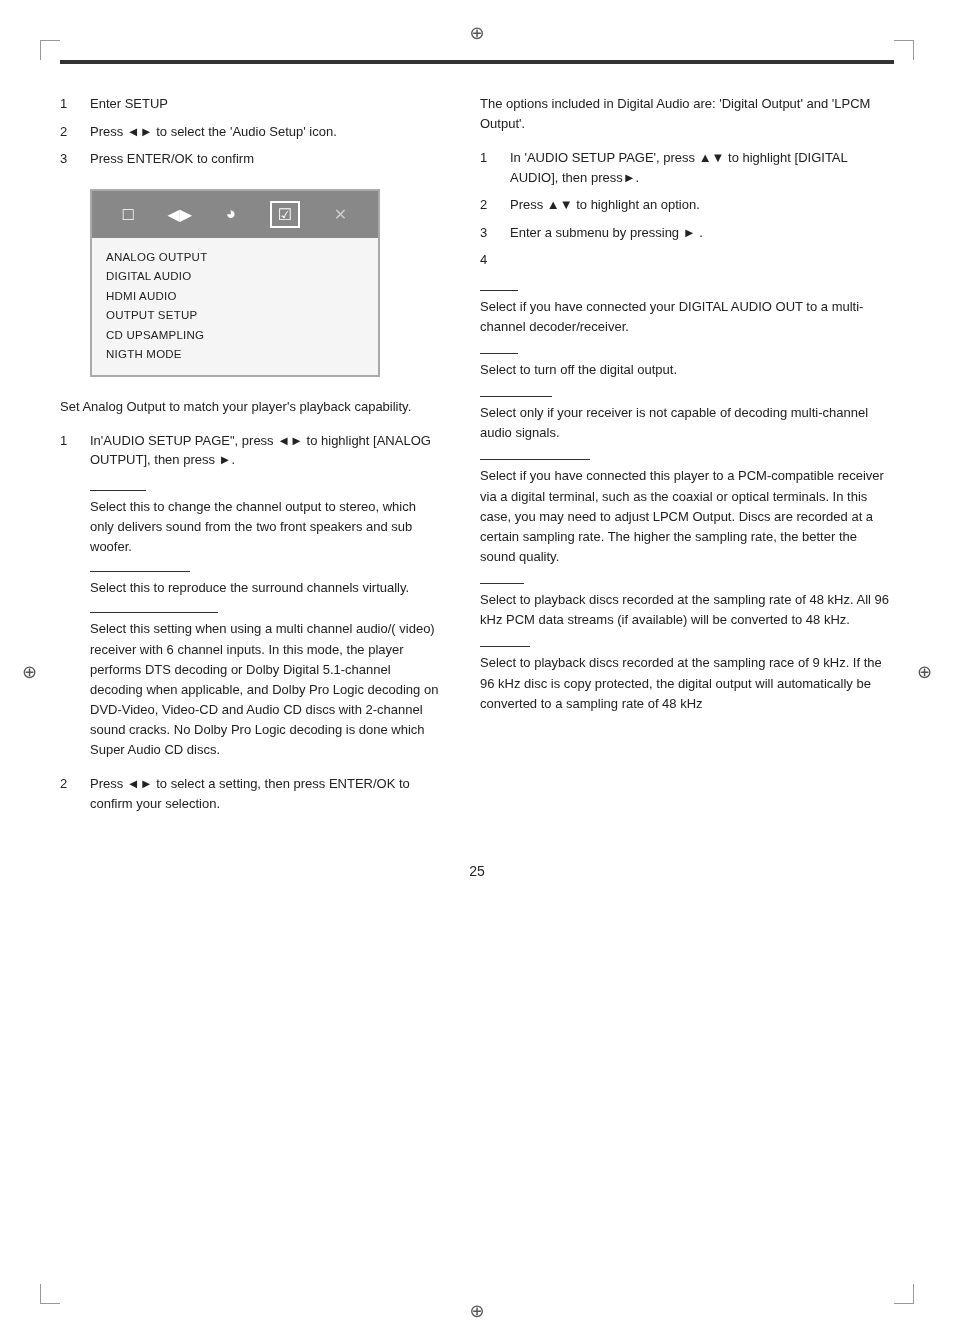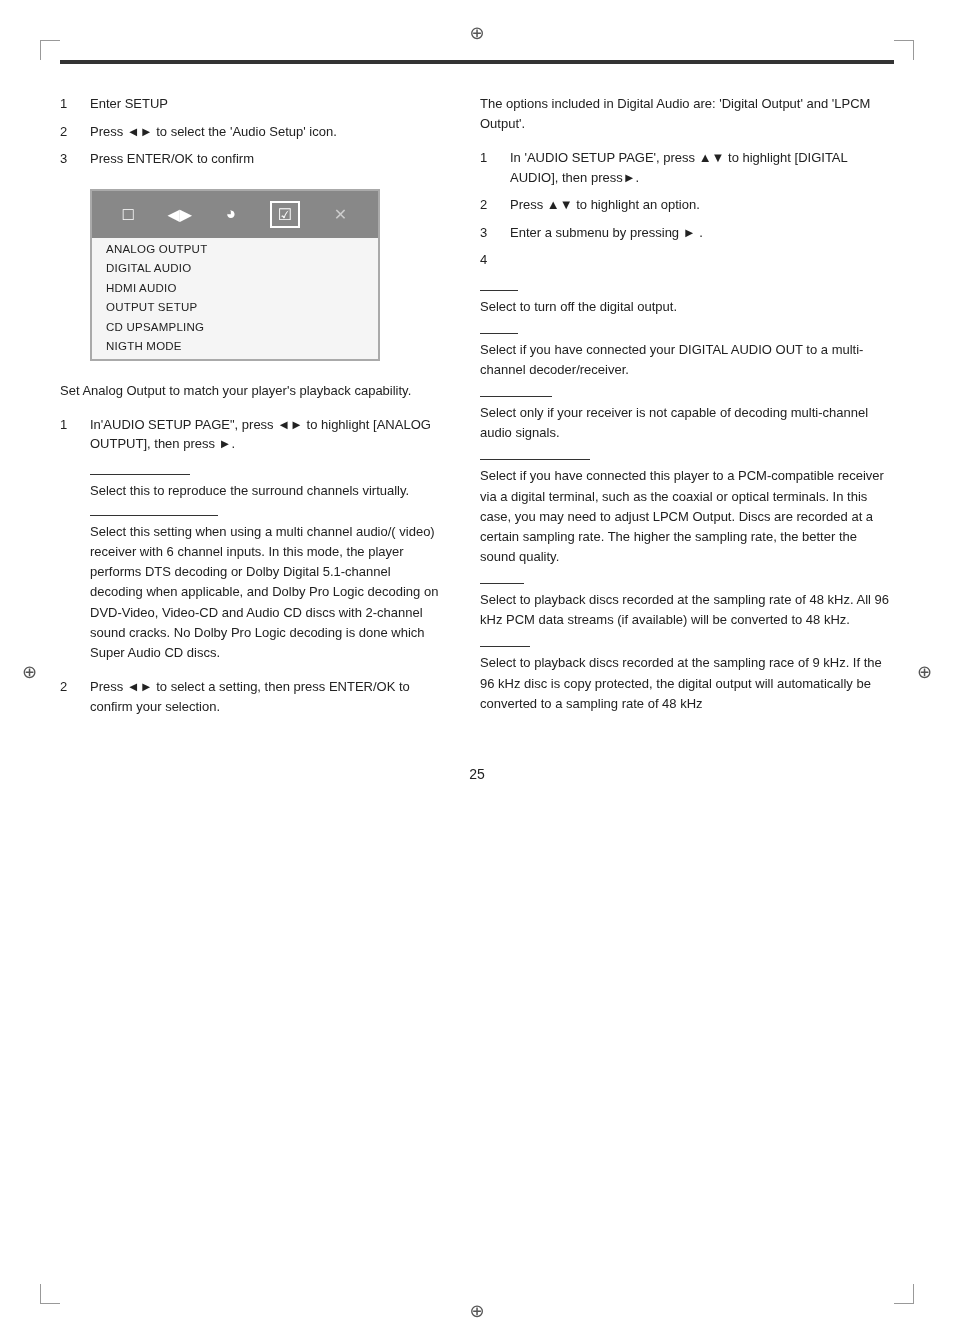--- a/index.html
+++ b/index.html
@@ -91,21 +91,21 @@
     }
     .menu-icon {
       color: #fff;
       font-size: 20px;
     }
     .menu-icon.selected {
       border: 2px solid #fff;
       padding: 2px 6px;
     }
     .menu-box-items {
-      padding: 2px 14px;
+      padding: 10px 14px;
       background: #f5f5f5;
     }
     .menu-box-items p {
       font-size: 11.5px;
       line-height: 1.7;
       letter-spacing: 0.02em;
     }
 
     
     .section-text {
@@ -213,20 +213,24 @@
 
       <p class="section-text">Set Analog Output to match your player's playback capability.</p>
 
       <ul class="step-list">
         <li>
           <span class="step-num">1</span>
           <span>In'AUDIO SETUP PAGE", press ◄► to highlight [ANALOG OUTPUT], then press ►.</span>
         </li>
       </ul>
 
+      <div class="sub-item">
+        <div class="sub-item-line" style="width:56px;"></div>
+        <p>Select this to change the channel output to stereo, which only delivers sound from the two front speakers and sub woofer.</p>
+      </div>
 
       <div class="sub-item">
         <div class="sub-item-line medium" style="width:100px;"></div>
         <p>Select this to reproduce the surround channels virtually.</p>
       </div>
 
       <div class="sub-item">
         <div class="sub-item-line long" style="width:128px;"></div>
         <p>Select this setting when using a multi channel audio/( video) receiver with 6 channel inputs. In this mode, the player performs DTS decoding or Dolby Digital 5.1-channel decoding when applicable, and Dolby Pro Logic decoding on DVD-Video, Video-CD and Audio CD discs with 2-channel sound cracks. No Dolby Pro Logic decoding is done which Super Audio CD discs.</p>
       </div>
@@ -257,30 +261,30 @@
           <span class="step-num">3</span>
           <span>Enter a submenu by pressing ► .</span>
         </li>
         <li>
           <span class="step-num">4</span>
         </li>
       </ul>
 
 
       <div class="right-sub-item">
+        <div class="right-sub-line medium" style="width:38px;"></div>
+        <p>Select if you have connected your DIGITAL AUDIO OUT to a multi-channel decoder/receiver.</p>
+      </div>
+
+      <div class="right-sub-item">
         <div class="right-sub-line" style="width:38px;"></div>
         <p>Select to turn off the digital output.</p>
       </div>
 
       <div class="right-sub-item">
-        <div class="right-sub-line medium" style="width:38px;"></div>
-        <p>Select if you have connected your DIGITAL AUDIO OUT to a multi-channel decoder/receiver.</p>
-      </div>
-
-      <div class="right-sub-item">
         <div class="right-sub-line long" style="width:72px;"></div>
         <p>Select only if your receiver is not capable of decoding multi-channel audio signals.</p>
       </div>
 
       <div class="right-sub-item">
         <div class="right-sub-line xlong" style="width:110px;"></div>
         <p>Select if you have connected this player to a PCM-compatible receiver via a digital terminal, such as the coaxial or optical terminals. In this case, you may need to adjust LPCM Output. Discs are recorded at a certain sampling rate. The higher the sampling rate, the better the sound quality.</p>
       </div>
 
       <div class="right-sub-item">

